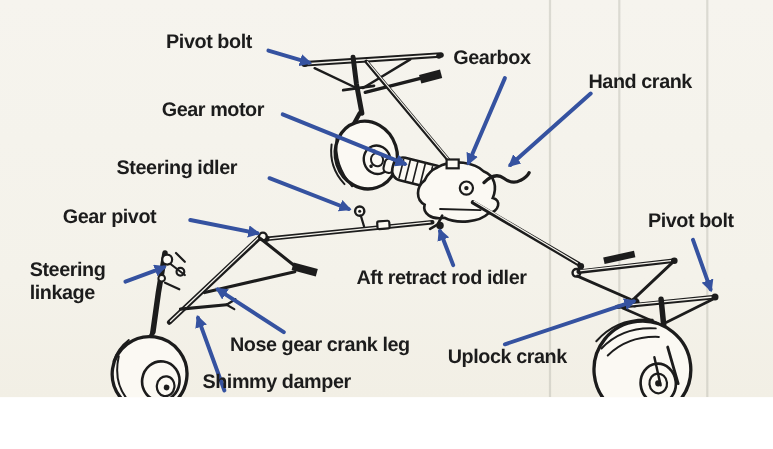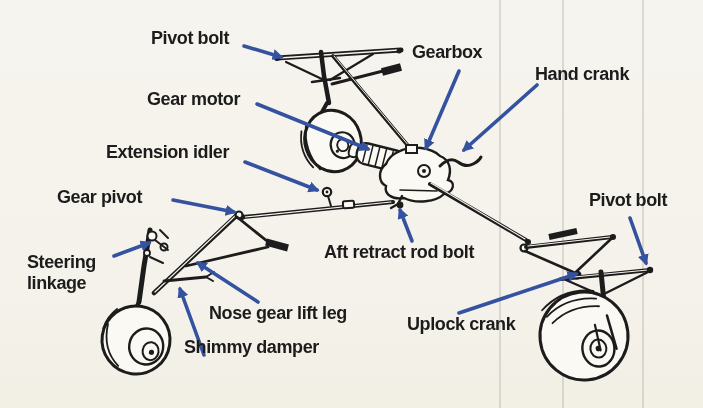--- a/index.html
+++ b/index.html
@@ -7,21 +7,21 @@
     --ink:#1c1c1c;
     --arrow:#3552a0;
   }
   html,body{margin:0;padding:0;}
   body{
     width:703px;height:408px;
     font-family:"Liberation Sans","DejaVu Sans",sans-serif;
     background:#fff;
   }
   .stage{
-    position:relative;width:703px;height:408px;overflow:hidden;
+    position:relative;width:703px;height:361px;overflow:hidden;
     background:linear-gradient(180deg,#f6f4ee 0%,#f4f2ea 70%,#f2efe5 100%);
   }
   .scanline{
     position:absolute;top:0;bottom:0;width:2px;
     background:rgba(170,168,158,.35);
   }
   svg.art{position:absolute;left:0;top:0;}
   .lbl{
     position:absolute;
     font-size:18px;font-weight:bold;line-height:21px;
@@ -205,23 +205,23 @@
       <line x1="204" y1="355" x2="180" y2="289" marker-end="url(#ah)"></line>
       <line x1="459" y1="313" x2="576" y2="274" marker-end="url(#ah)"></line>
       <line x1="630" y1="218" x2="646" y2="263" marker-end="url(#ah)"></line>
     </g>
   </svg>
 
   <div class="lbl" style="left:151px;top:28px">Pivot bolt</div>
   <div class="lbl" style="left:412px;top:42px">Gearbox</div>
   <div class="lbl" style="left:535px;top:64px">Hand crank</div>
   <div class="lbl" style="left:147px;top:89px">Gear motor</div>
-  <div class="lbl" style="left:106px;top:142px">Extension idler</div>
+  <div class="lbl" style="left:106px;top:142px">Steering idler</div>
   <div class="lbl" style="left:57px;top:187px">Gear pivot</div>
-  <div class="lbl" style="left:27px;top:252px">Steering
+  <div class="lbl" style="left:27px;top:235px">Steering
 linkage</div>
-  <div class="lbl" style="left:324px;top:242px">Aft retract rod bolt</div>
-  <div class="lbl" style="left:209px;top:303px">Nose gear lift leg</div>
+  <div class="lbl" style="left:324px;top:242px">Aft retract rod idler</div>
+  <div class="lbl" style="left:209px;top:303px">Nose gear crank leg</div>
   <div class="lbl" style="left:184px;top:337px">Shimmy damper</div>
   <div class="lbl" style="left:407px;top:314px">Uplock crank</div>
   <div class="lbl" style="left:589px;top:190px">Pivot bolt</div>
 
 </div>
 
 </body></html>

